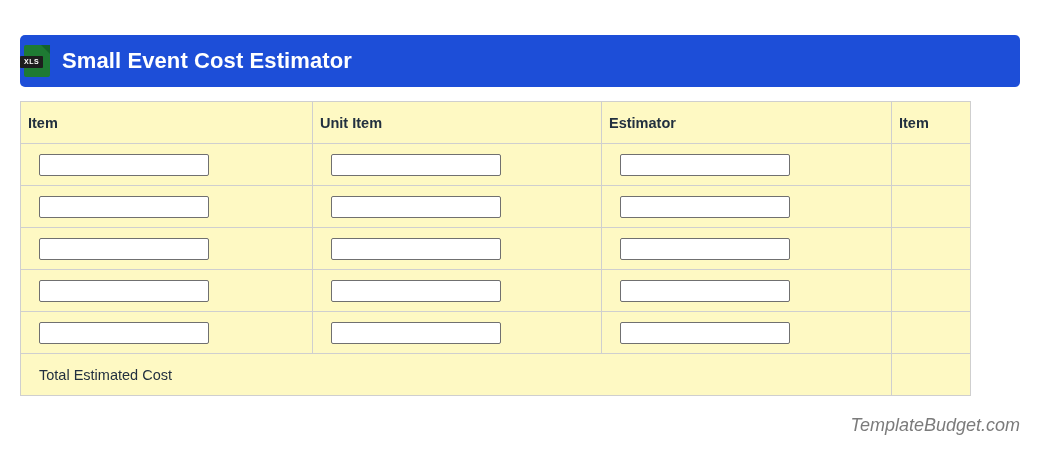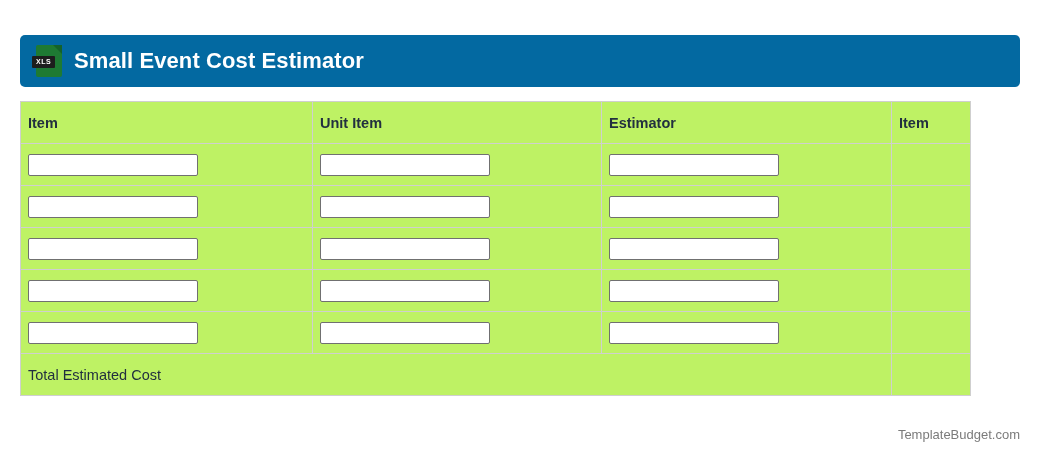--- a/index.html
+++ b/index.html
@@ -20,26 +20,26 @@
     height: 455px;
   }
 
   
   .title-bar {
     position: absolute;
     left: 20px;
     top: 35px;
     width: 1000px;
     height: 52px;
-    background: #0369a1;
+    background: #1d4ed8;
     border-radius: 5px;
     display: flex;
     align-items: center;
     box-sizing: border-box;
-    padding-left: 16px;
+    padding-left: 4px;
   }
 
   .xls-icon {
     position: relative;
     width: 26px;
     height: 32px;
     flex: 0 0 auto;
     margin-right: 12px;
   }
   .xls-icon .sheet {
@@ -85,40 +85,40 @@
   }
 
   
   .estimator-table {
     position: absolute;
     left: 20px;
     top: 101px;
     width: 950px;
     border-collapse: collapse;
     table-layout: fixed;
-    background: #bef264;
+    background: #fef9c3;
   }
   .estimator-table th,
   .estimator-table td {
     border: 1px solid #cfcfcf;
     padding: 0;
     height: 42px;
     vertical-align: middle;
     box-sizing: border-box;
   }
   .estimator-table th {
     text-align: left;
     padding-left: 7px;
     font-size: 14.5px;
     font-weight: bold;
     color: #22303f;
     font-family: "Liberation Sans", sans-serif;
   }
   .estimator-table td {
-    padding-left: 7px;
+    padding-left: 18px;
   }
 
   .col-item    { width: 292px; }
   .col-unit    { width: 289px; }
   .col-qty     { width: 290px; }
   .col-total   { width: 79px; }
 
   .cell-input {
     width: 170px;
     height: 22px;
@@ -138,24 +138,25 @@
     font-size: 14.5px;
     font-weight: normal;
     color: #22303f;
     font-family: "Liberation Sans", sans-serif;
   }
 
   
   .footer {
     position: absolute;
     right: 20px;
-    top: 427px;
-    font-size: 13px;
+    top: 415px;
+    font-size: 18px;
     color: #7b7b7b;
     font-family: "Liberation Sans", sans-serif;
+    font-style: italic;
   }
 </style>
 </head>
 <body>
 
 <div class="page">
 
   <div class="title-bar">
     <span class="xls-icon">
       <span class="sheet"></span>

